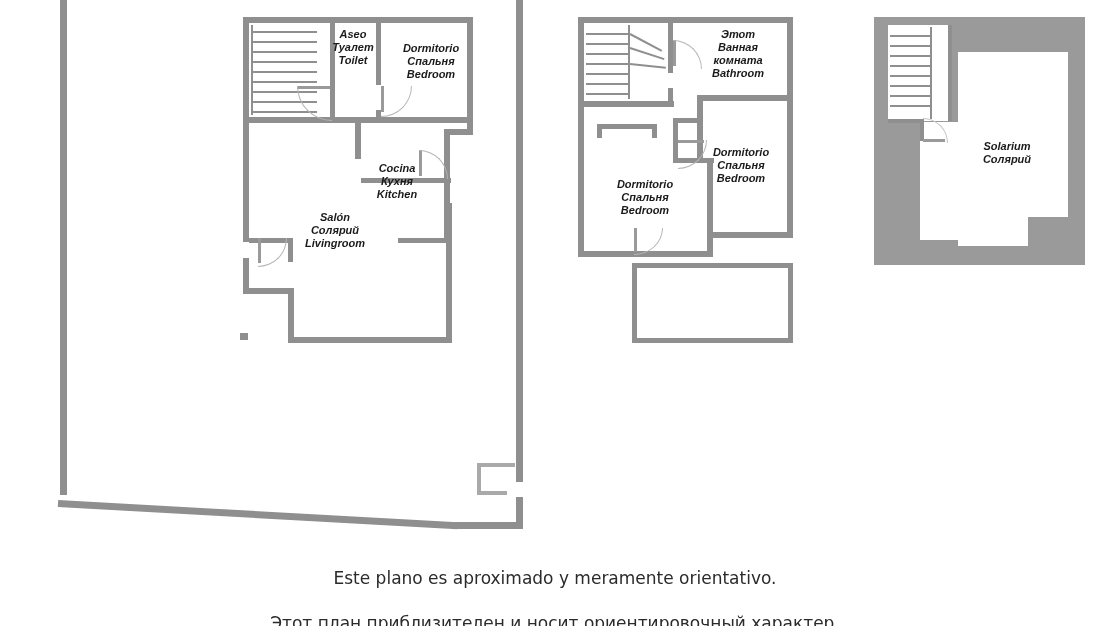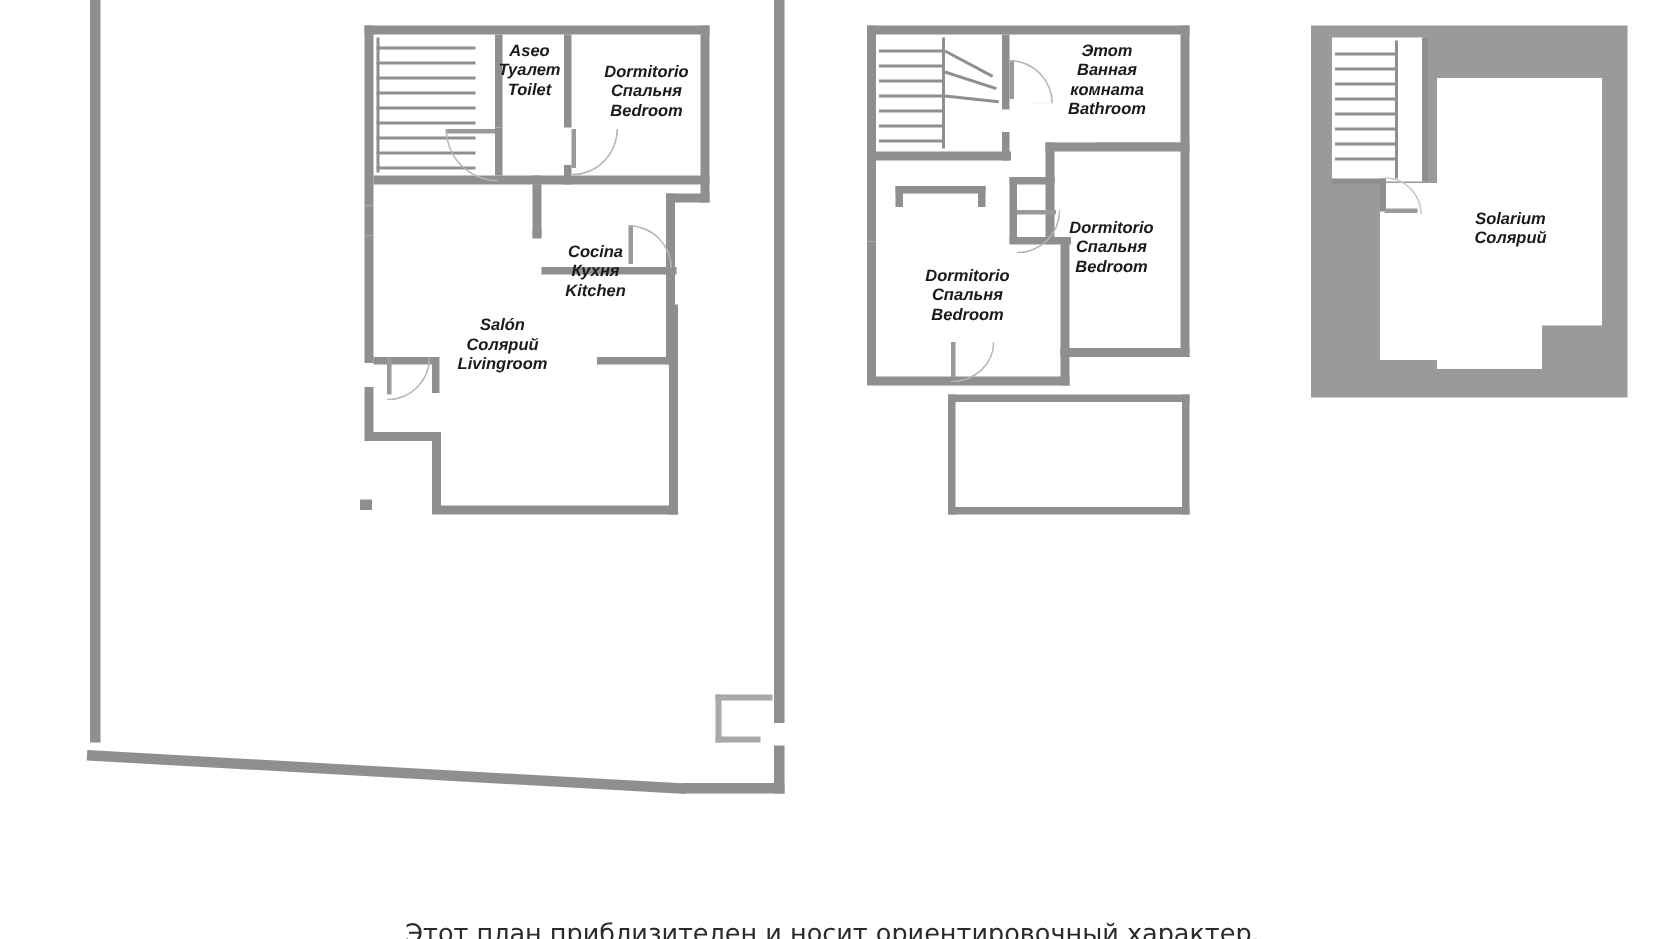--- a/index.html
+++ b/index.html
@@ -300,15 +300,16 @@
     <div class="wall" style="left:948px; top:25px; width:4px; height:96px;"></div>
 
     <div class="door-leaf" style="left:923px; top:139px; width:22px; height:3px;"></div>
     <div class="door" style="left:923px; top:118px; width:24px; height:24px; border-color:#c4c4c4; border-bottom:none; border-left:none; border-radius: 0 100% 0 0;"></div>
 
     <div class="room-label center" style="left:958px; top:140px; width:98px;">Solarium
 Солярий</div>
   </div>
 
 
+  <div class="caption" style="top:568px;">Este plano es aproximado y meramente orientativo.</div>
   <div class="caption cyr" style="top:613px;">Этот план приблизителен и носит ориентировочный характер.</div>
 
 </div>
 
 </body></html>

